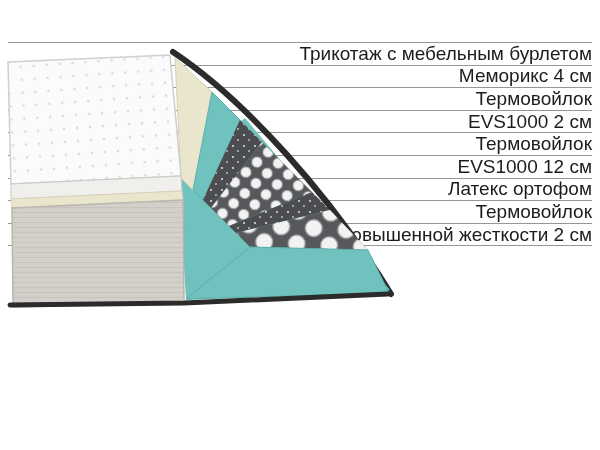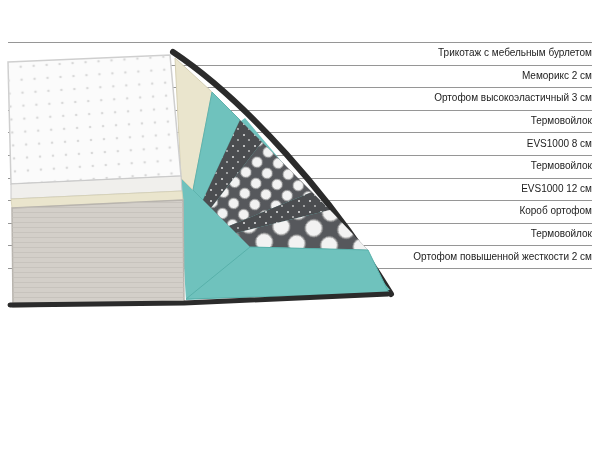--- a/index.html
+++ b/index.html
@@ -35,21 +35,21 @@
   }
   .row{
     height:22.6px;
     border-bottom:1px solid var(--line);
     display:flex;
     align-items:center;
     justify-content:flex-end;
     box-sizing:border-box;
   }
   .row span{
-    font-size:10px;
+    font-size:19px;
     color:var(--text);
     line-height:1;
     white-space:nowrap;
     padding-bottom:1px;
   }
   .mattress{
     position:absolute;
     left:0;top:40px;
     width:400px;height:280px;
     z-index:2;
@@ -65,39 +65,36 @@
 </head>
 <body>
 
 <div class="canvas">
 
   <div class="rows">
     <div class="row">
         <span>Трикотаж с мебельным бурлетом</span>
       </div>
     <div class="row">
-        <span>Меморикс 2 см</span>
-      </div>
-    <div class="row">
-        <span>Ортофом высокоэластичный 3 см</span>
+        <span>Меморикс 4 см</span>
       </div>
     <div class="row">
         <span>Термовойлок</span>
       </div>
     <div class="row">
-        <span>EVS1000 8 см</span>
+        <span>EVS1000 2 см</span>
       </div>
     <div class="row">
         <span>Термовойлок</span>
       </div>
     <div class="row">
         <span>EVS1000 12 см</span>
       </div>
     <div class="row">
-        <span>Короб ортофом</span>
+        <span>Латекс ортофом</span>
       </div>
     <div class="row">
         <span>Термовойлок</span>
       </div>
     <div class="row">
         <span>Ортофом повышенной жесткости 2 см</span>
       </div>
   </div>
 
   <svg class="mattress" viewBox="0 40 400 280" width="400" height="280" xmlns="http://www.w3.org/2000/svg">

